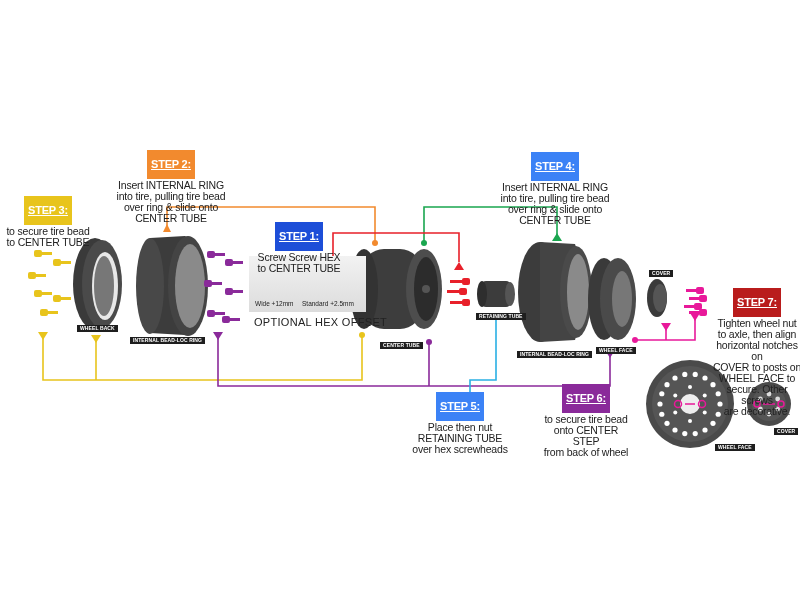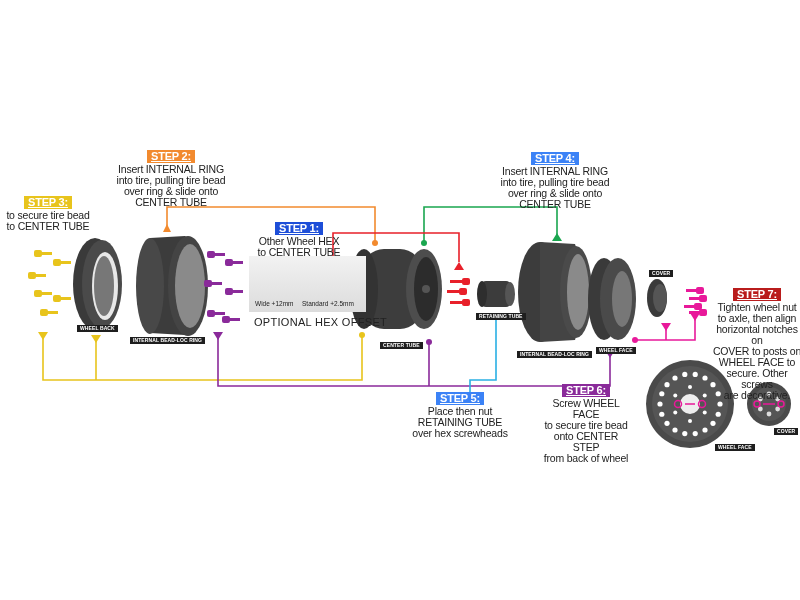--- a/index.html
+++ b/index.html
@@ -1,19 +1,19 @@
 <!DOCTYPE html>
 <html><head>
 <meta charset="utf-8">
 <style>
   html,body{margin:0;padding:0;background:#ffffff;}
   body{width:800px;height:600px;position:relative;overflow:hidden;font-family:"Liberation Sans",sans-serif;}
   #stage{position:absolute;left:0;top:0;width:800px;height:600px;}
   .step{position:absolute;text-align:center;color:#222;font-family:"Liberation Sans",sans-serif;font-size:10.5px;line-height:11px;font-weight:normal;letter-spacing:-0.2px;}
-  .badge{display:inline-block;color:#fff;font-weight:bold;font-size:11px;line-height:13px;padding:0 4px;text-decoration:underline;margin-bottom:1px;}
+  .badge{display:inline-block;color:#fff;font-weight:bold;font-size:11px;line-height:13px;padding:8px 4px;text-decoration:underline;margin-bottom:1px;}
   .lbl{position:absolute;background:#1e1e1e;color:#fff;font-size:5px;line-height:7px;padding:0 3px;font-weight:bold;letter-spacing:0.1px;white-space:nowrap;font-family:"Liberation Sans",sans-serif;}
   .hexbox{position:absolute;left:249px;top:256px;width:117px;height:56px;background:linear-gradient(#f2f2f2,#dcdcdc);}
   .hexsub{position:absolute;font-size:6.5px;color:#222;white-space:nowrap;}
   .hextitle{position:absolute;font-size:11px;color:#222;letter-spacing:0.3px;white-space:nowrap;}
 </style>
 </head>
 <body>
 
 <div id="stage">
 
@@ -281,20 +281,20 @@
   <span class="lbl" style="left:77px;top:325px">WHEEL BACK</span>
   <span class="lbl" style="left:130px;top:337px">INTERNAL BEAD-LOC RING</span>
   <span class="lbl" style="left:380px;top:342px">CENTER TUBE</span>
   <span class="lbl" style="left:476px;top:313px">RETAINING TUBE</span>
   <span class="lbl" style="left:517px;top:351px">INTERNAL BEAD-LOC RING</span>
   <span class="lbl" style="left:596px;top:347px">WHEEL FACE</span>
   <span class="lbl" style="left:649px;top:270px">COVER</span>
   <span class="lbl" style="left:715px;top:444px">WHEEL FACE</span>
   <span class="lbl" style="left:774px;top:428px">COVER</span>
 
-  <div class="step" id="s1" style="left:256px;top:222px;width:86px"><span class="badge" style="background: #1d4ed8;">STEP 1:</span><div>Other Wheel HEX</div><div>to CENTER TUBE</div></div>
+  <div class="step" id="s1" style="left:256px;top:222px;width:86px"><span class="badge" style="background: #1d4ed8;">STEP 1:</span><div>Screw Screw HEX</div><div>to CENTER TUBE</div></div>
   <div class="step" id="s2" style="left:110px;top:150px;width:122px"><span class="badge" style="background: rgb(242, 138, 46);">STEP 2:</span><div>Insert INTERNAL RING</div><div>into tire, pulling tire bead</div><div>over ring &amp; slide onto</div><div>CENTER TUBE</div></div>
   <div class="step" id="s3" style="left:2px;top:196px;width:92px"><span class="badge" style="background: rgb(232, 196, 28);">STEP 3:</span><div>to secure tire bead</div><div>to CENTER TUBE</div></div>
   <div class="step" id="s4" style="left:494px;top:152px;width:122px"><span class="badge" style="background: #3b82f6;">STEP 4:</span><div>Insert INTERNAL RING</div><div>into tire, pulling tire bead</div><div>over ring &amp; slide onto</div><div>CENTER TUBE</div></div>
   <div class="step" id="s5" style="left:408px;top:392px;width:104px"><span class="badge" style="background: #3b82f6;">STEP 5:</span><div>Place then nut</div><div>RETAINING TUBE</div><div>over hex screwheads</div></div>
-  <div class="step" id="s6" style="left:540px;top:384px;width:92px"><span class="badge" style="background: rgb(138, 42, 154);">STEP 6:</span><div>Screw WHEEL FACE</div><div>to secure tire bead</div><div>onto CENTER STEP</div><div>from back of wheel</div></div>
+  <div class="step" id="s6" style="left:540px;top:384px;width:92px"><span class="badge" style="background: rgb(138, 42, 154);">STEP 6:</span><div>to secure tire bead</div><div>onto CENTER STEP</div><div>from back of wheel</div></div>
   <div class="step" id="s7" style="left:712px;top:288px;width:90px"><span class="badge" style="background: #b91c1c;">STEP 7:</span><div>Tighten wheel nut</div><div>to axle, then align</div><div>horizontal notches on</div><div>COVER to posts on</div><div>WHEEL FACE to</div><div>secure. Other screws</div><div>are decorative.</div></div>
 </div>
 
 </body></html>

